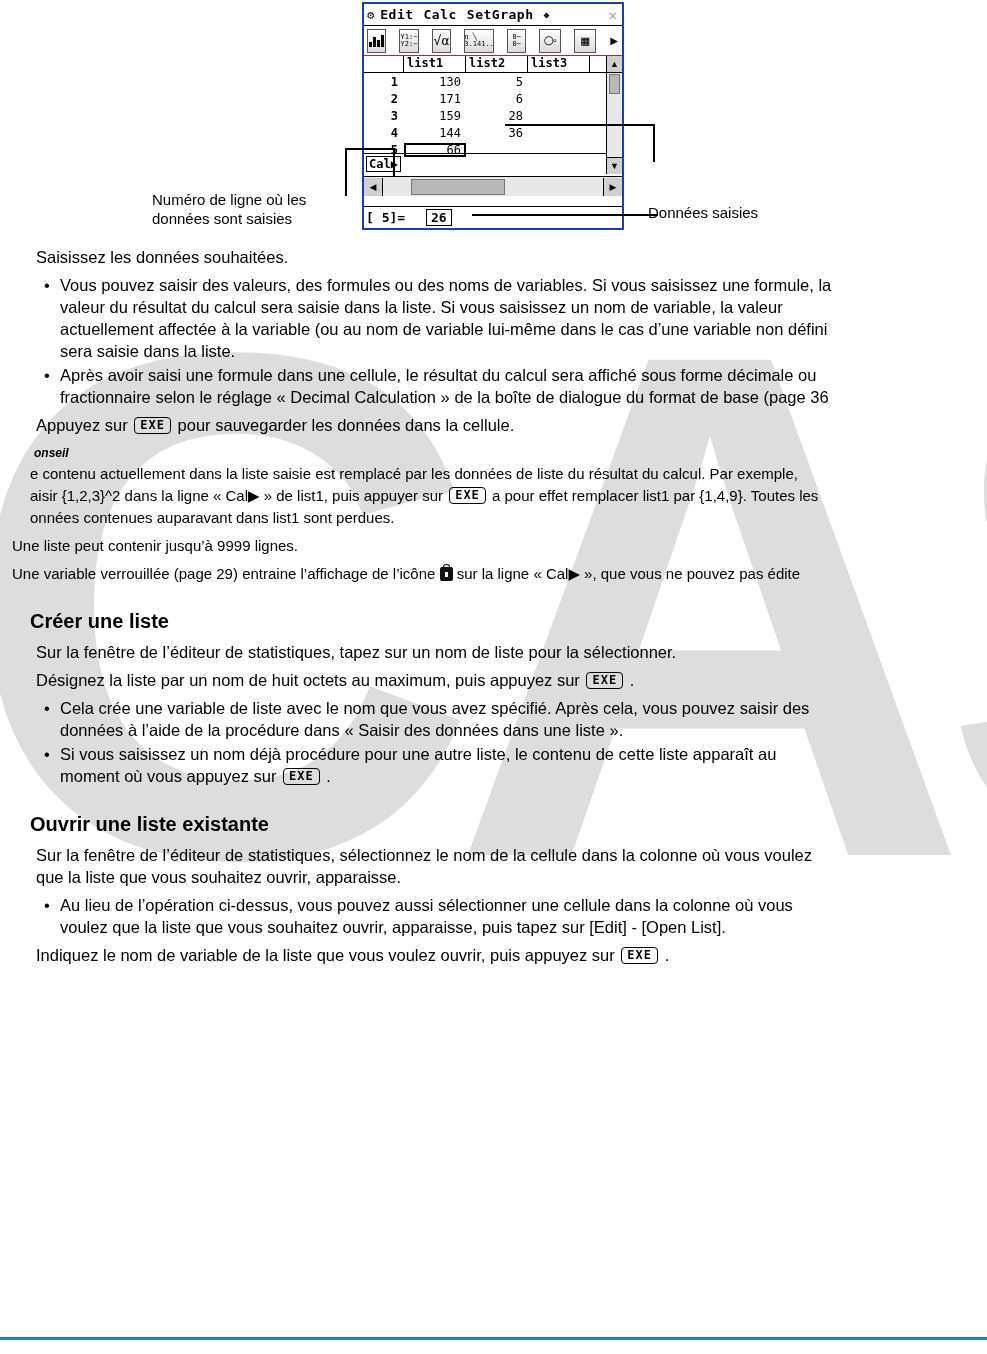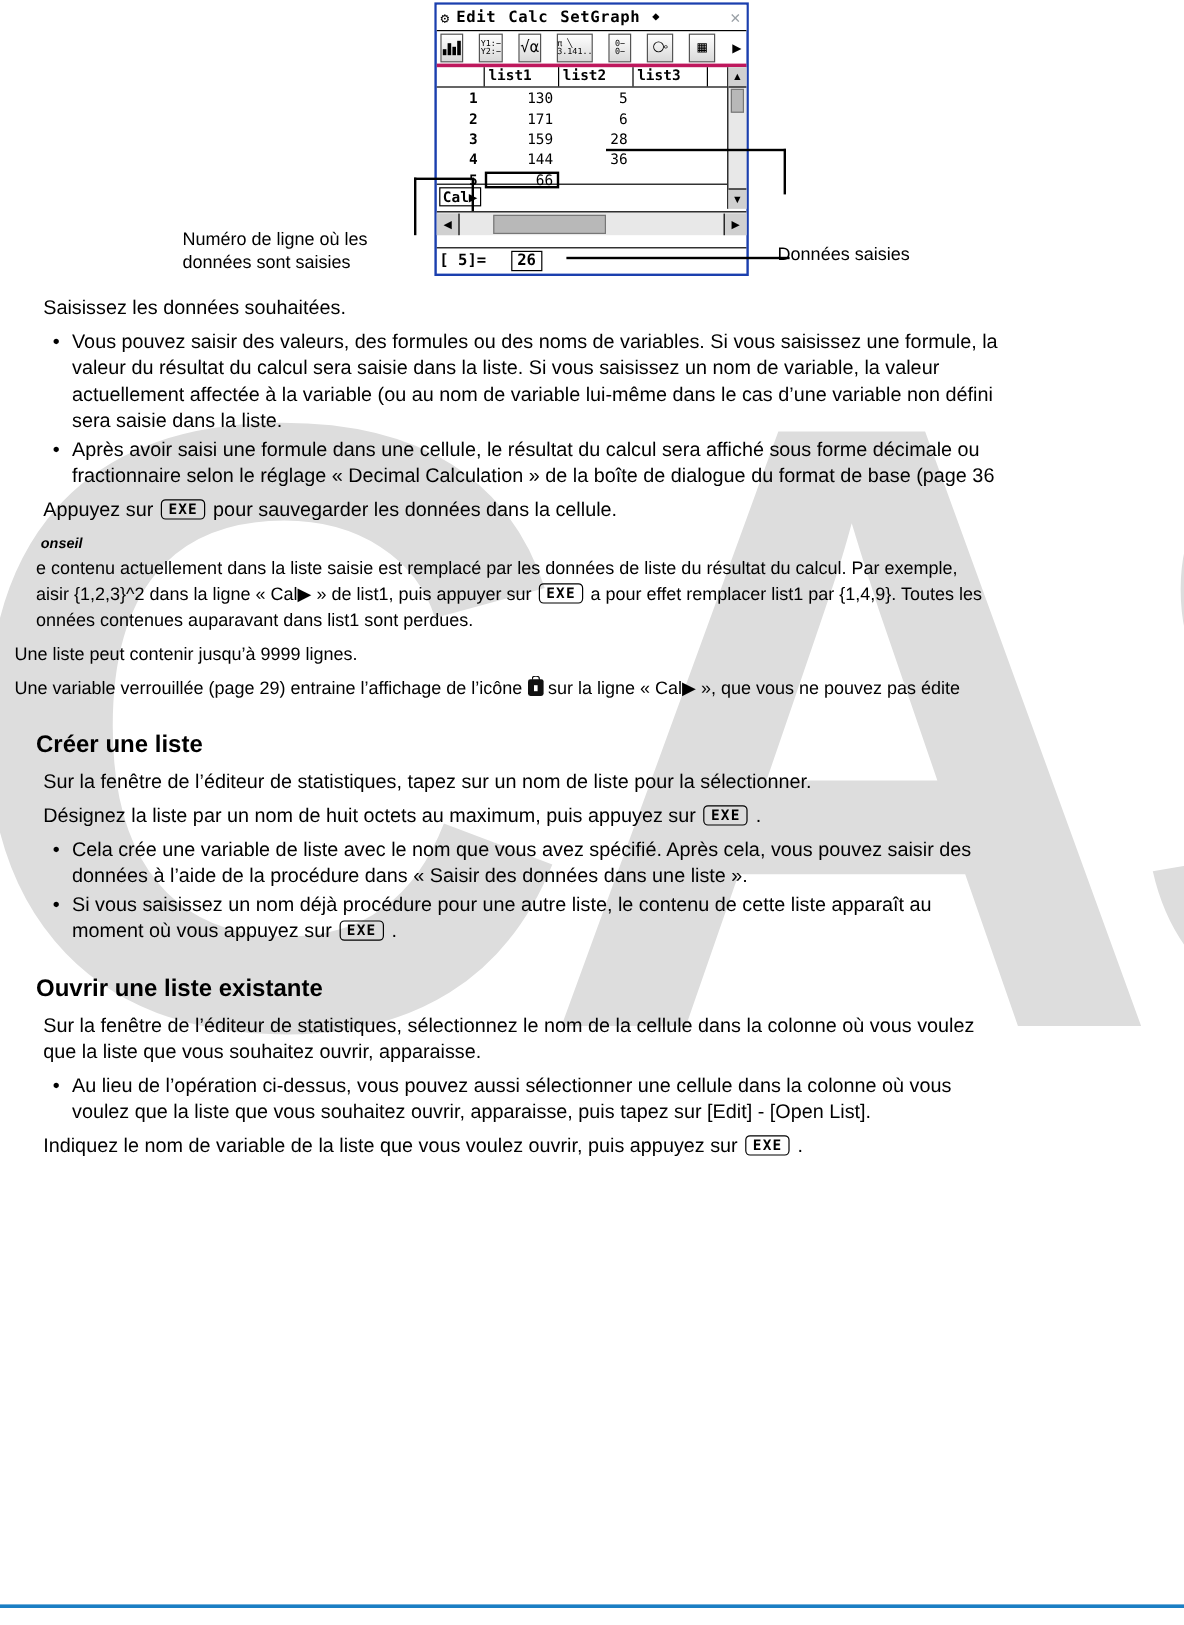--- a/index.html
+++ b/index.html
@@ -64,21 +64,21 @@
     font-weight: normal;
     padding-right: 2px;
   }
 
   .calc-toolbar {
     height: 30px;
     display: flex;
     align-items: center;
     gap: 13px;
     padding: 2px 3px;
-    border-bottom: 3px solid #be185d;
+    border-bottom: 1px solid #be185d;
     box-sizing: border-box;
   }
   .tb {
     width: 30px; height: 24px;
     border: 1px solid #555;
     background: linear-gradient(#ffffff,#d9d9d9);
     display: flex; align-items: center; justify-content: center;
     font-family: "DejaVu Sans Mono", monospace;
     font-size: 8px;
     line-height: 1;

